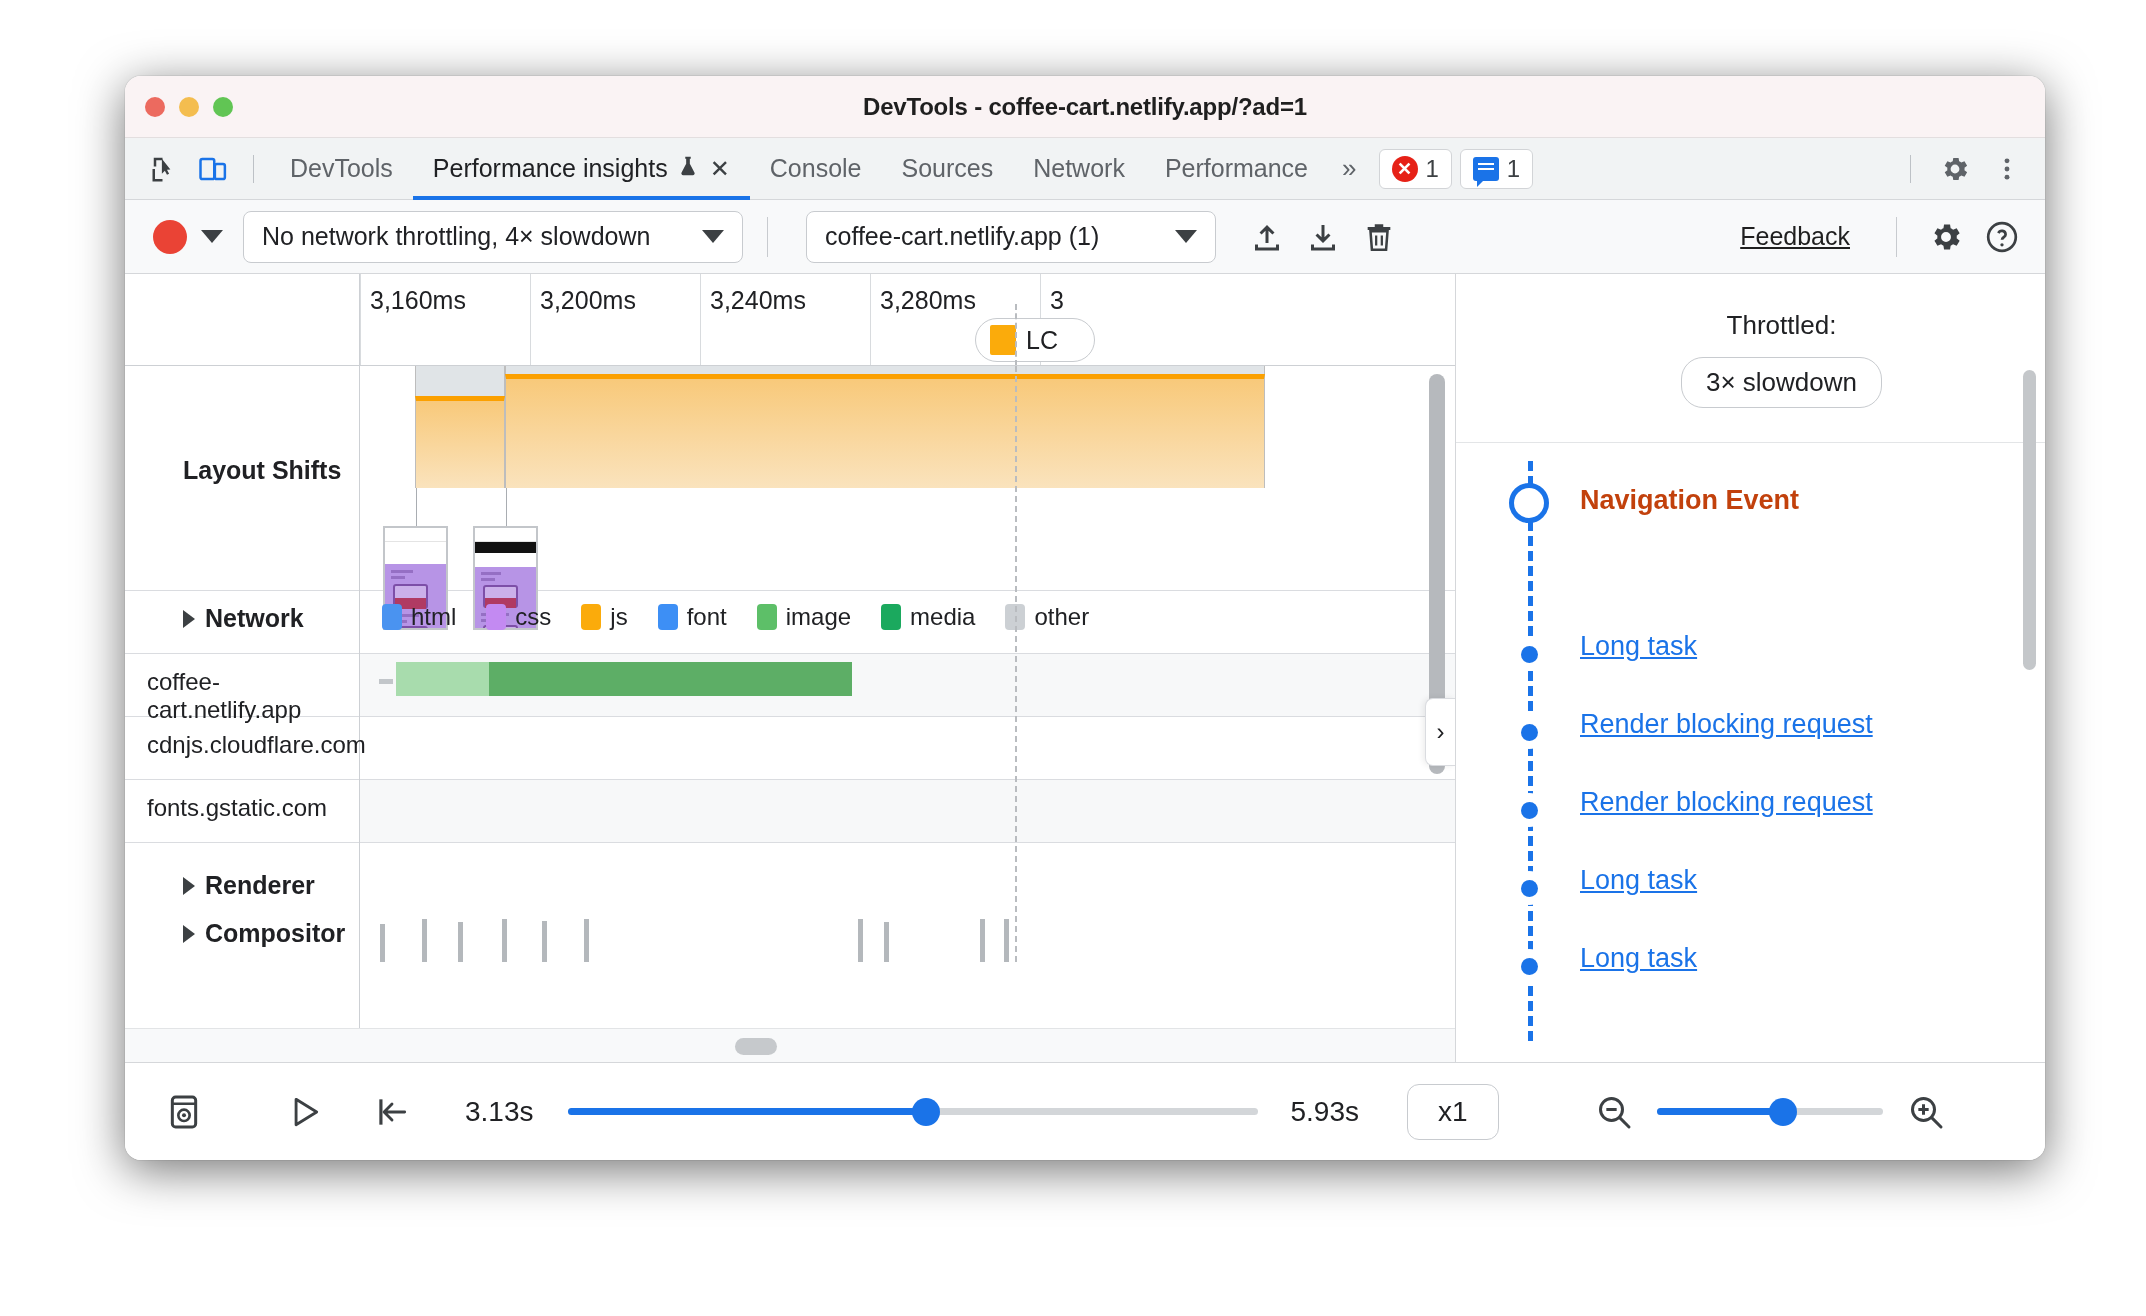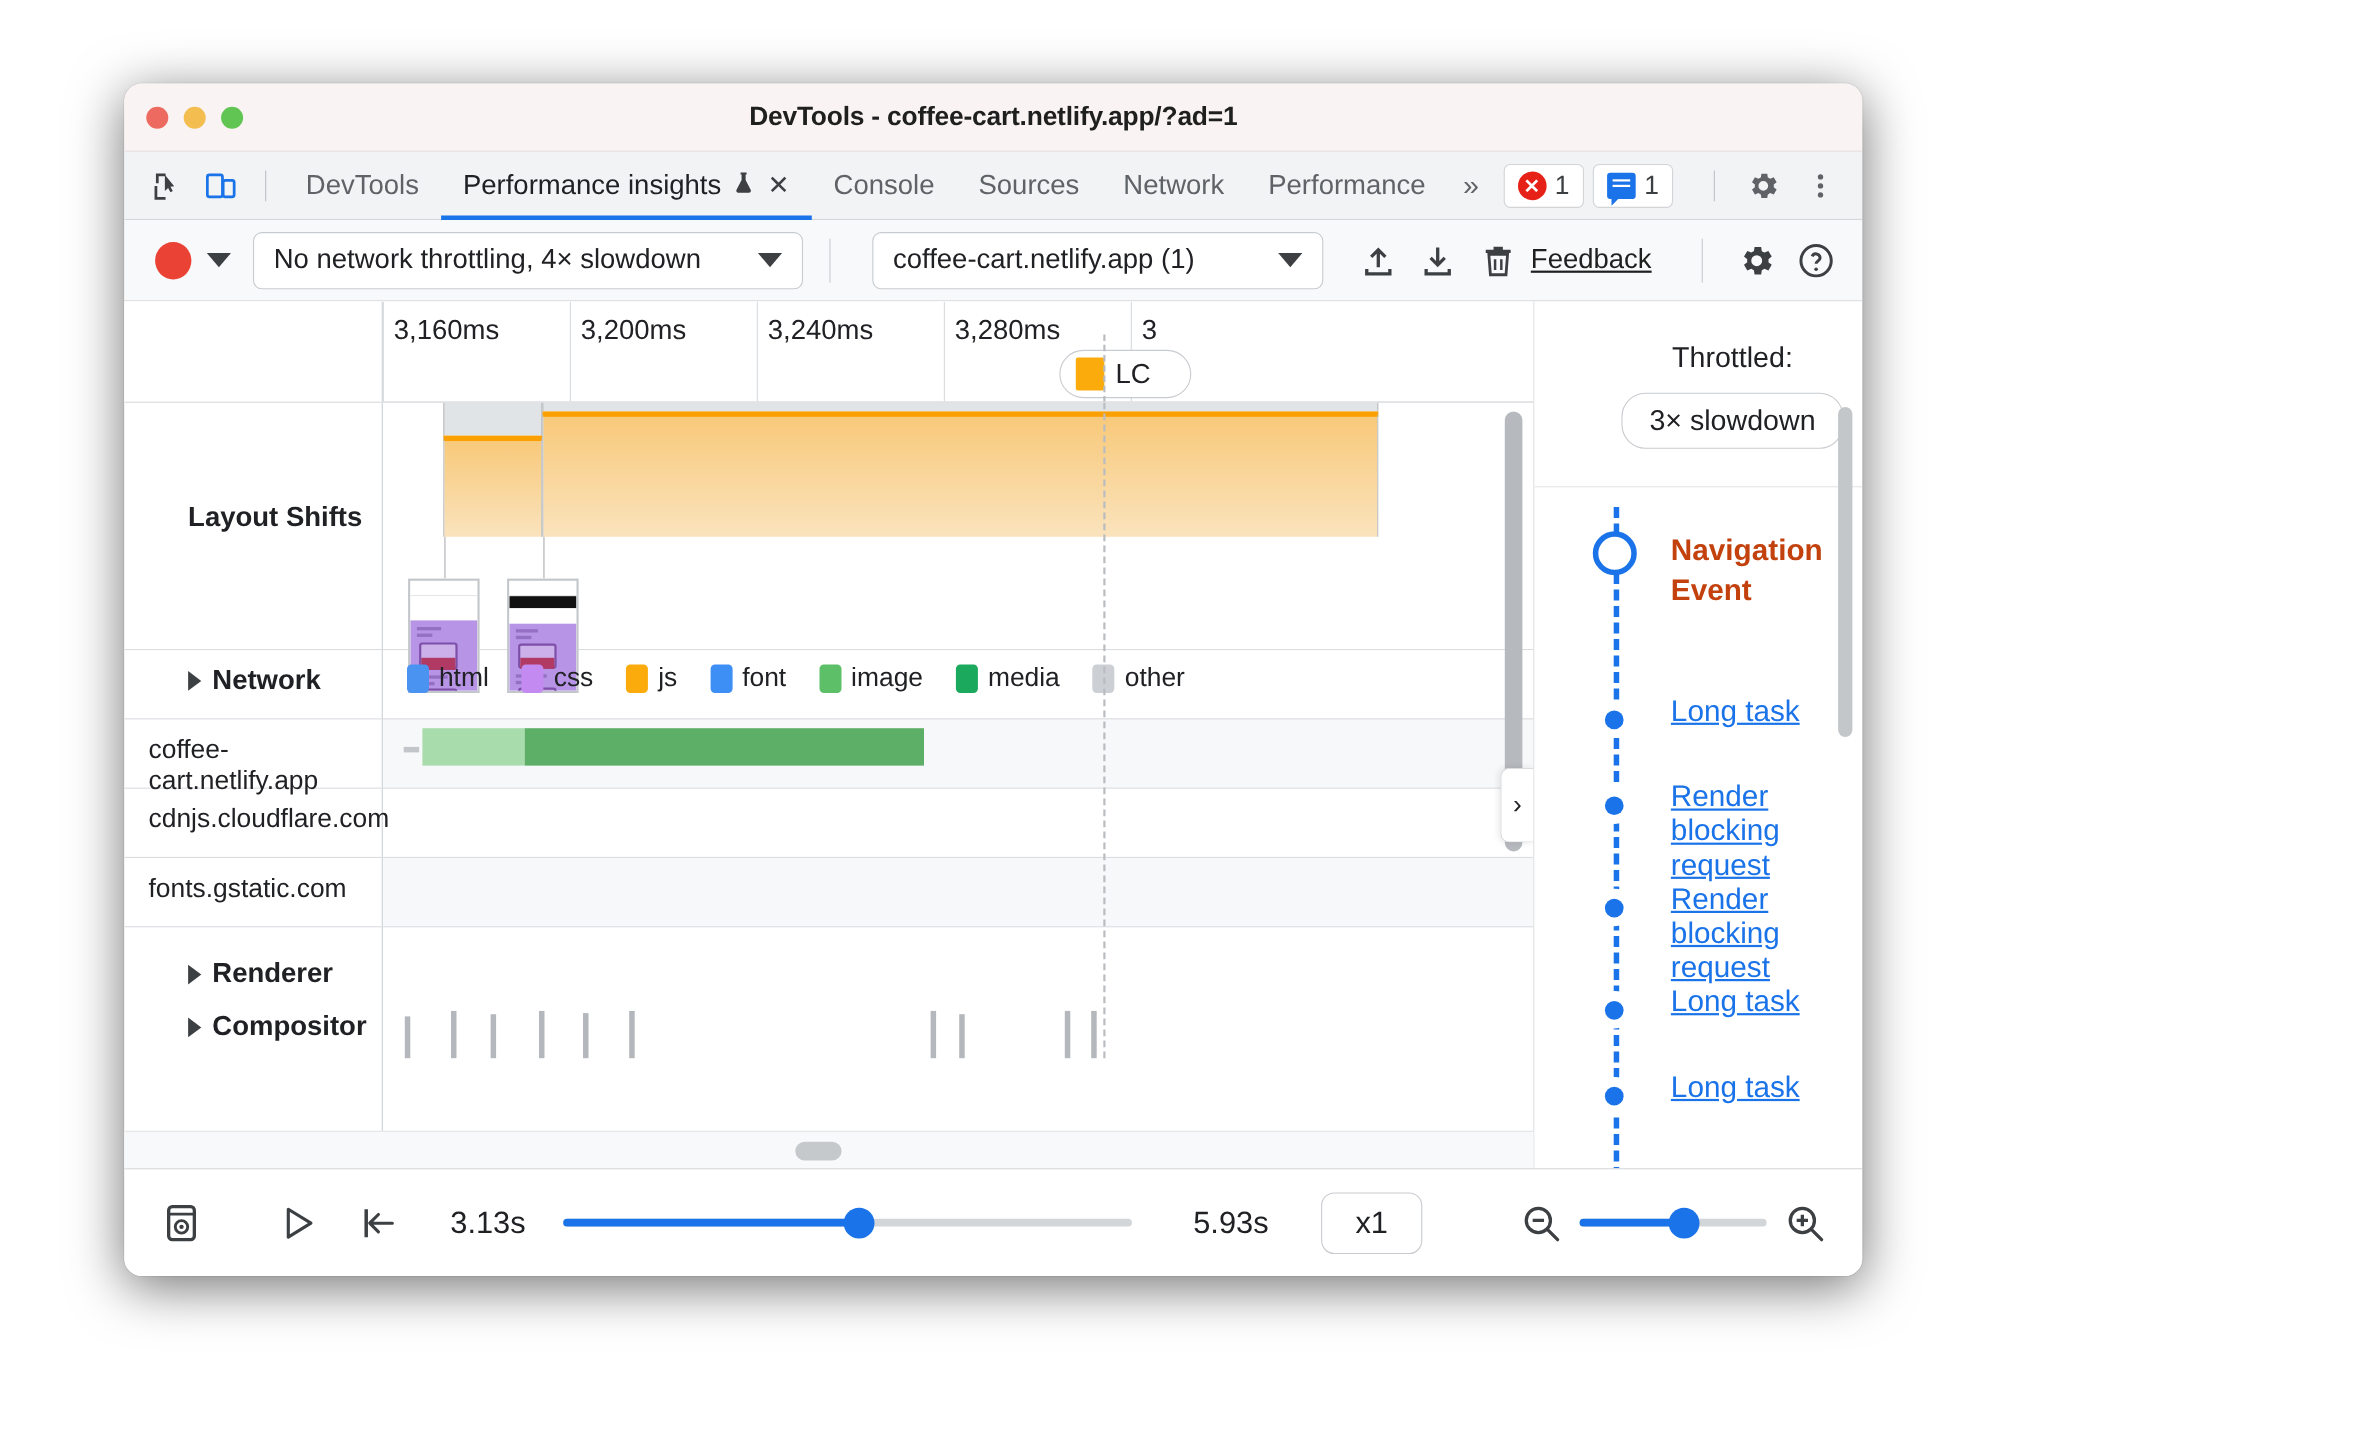--- a/index.html
+++ b/index.html
@@ -16,23 +16,23 @@
   #root {
     position: relative;
     width: 2146px;
     height: 1316px;
     background: #ffffff;
   }
 
   
   .window {
     position: absolute;
-    left: 113px;
+    left: 125px;
     top: 76px;
-    width: 1580px;
+    width: 1920px;
     height: 1084px;
     background: #ffffff;
     border-radius: 16px;
     box-shadow: 0 10px 48px rgba(0,0,0,0.55), 0 0 0 1px rgba(0,0,0,0.06);
     overflow: hidden;
   }
 
   .titlebar {
     position: relative;
     height: 62px;
@@ -924,21 +924,21 @@
         </svg>
       </div>
 
       <div class="time-label" style="margin-left:44px">3.13s</div>
 
       <div class="slider-track" style="width:690px; margin-left:34px">
         <div class="slider-fill" style="width:52%"></div>
         <div class="slider-knob" style="left:52%"></div>
       </div>
 
-      <div class="time-label" style="margin-left:56px">5.93s</div>
+      <div class="time-label" style="margin-left:33px">5.93s</div>
 
       <div class="x1-chip" style="margin-left:48px">x1</div>
 
       <div class="bb-btn" style="margin-left:86px">
         <svg width="40" height="40" viewBox="0 0 24 24">
           <circle cx="10.5" cy="10.5" r="6.6" fill="none" stroke="#3c4043" stroke-width="1.8"></circle>
           <path d="M7.4 10.5h6.2" stroke="#3c4043" stroke-width="1.8"></path>
           <path d="M15.4 15.4L21 21" stroke="#3c4043" stroke-width="1.8" stroke-linecap="round"></path>
         </svg>
       </div>

